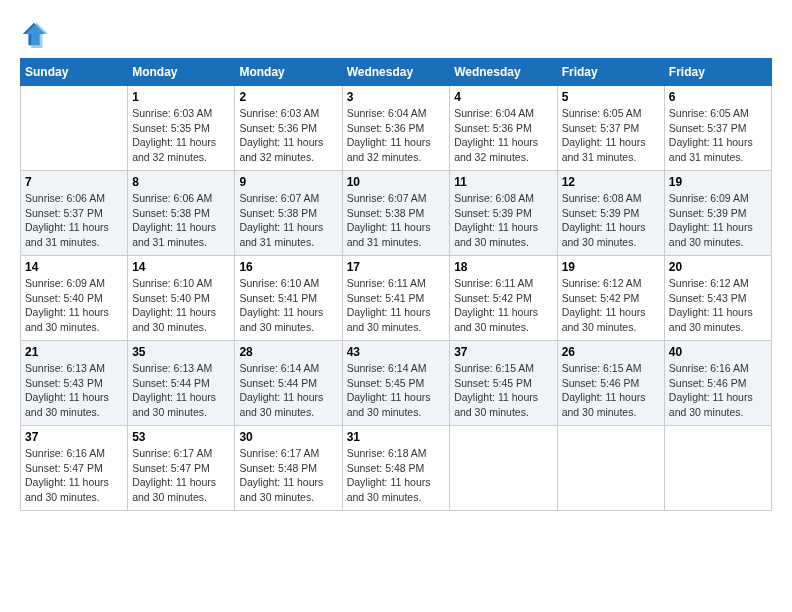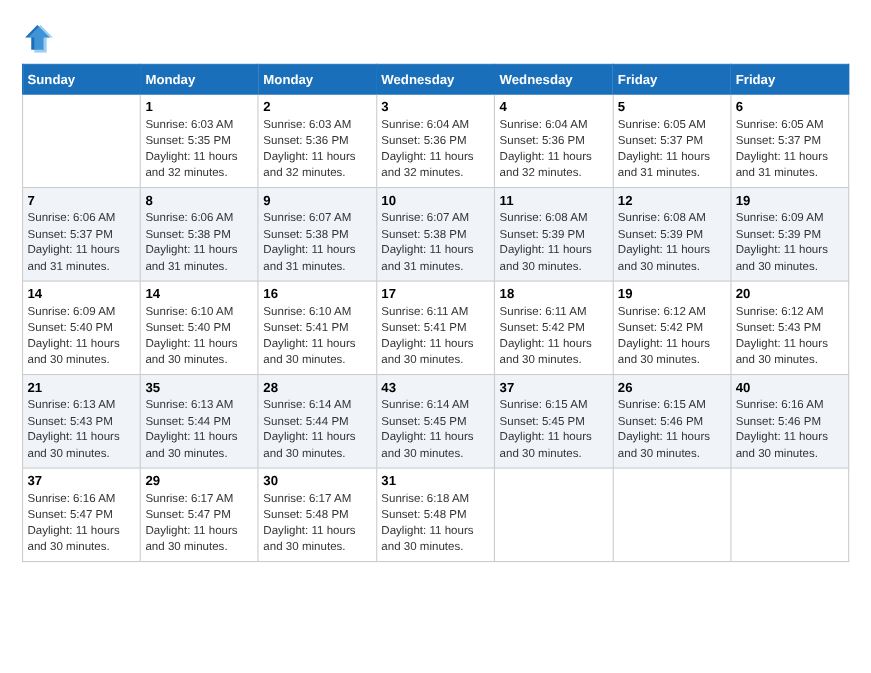--- a/index.html
+++ b/index.html
@@ -235,21 +235,21 @@
           <div class="day-num">40</div>
           <div class="day-info">Sunrise: 6:16 AM<br>Sunset: 5:46 PM<br>Daylight: 11 hours and 30 minutes.</div>
         </td>
       </tr>
       <tr>
         <td>
           <div class="day-num">37</div>
           <div class="day-info">Sunrise: 6:16 AM<br>Sunset: 5:47 PM<br>Daylight: 11 hours and 30 minutes.</div>
         </td>
         <td>
-          <div class="day-num">29</div>
+          <div class="day-num">53</div>
           <div class="day-info">Sunrise: 6:17 AM<br>Sunset: 5:47 PM<br>Daylight: 11 hours and 30 minutes.</div>
         </td>
         <td>
           <div class="day-num">30</div>
           <div class="day-info">Sunrise: 6:17 AM<br>Sunset: 5:48 PM<br>Daylight: 11 hours and 30 minutes.</div>
         </td>
         <td>
           <div class="day-num">31</div>
           <div class="day-info">Sunrise: 6:18 AM<br>Sunset: 5:48 PM<br>Daylight: 11 hours and 30 minutes.</div>
         </td>

